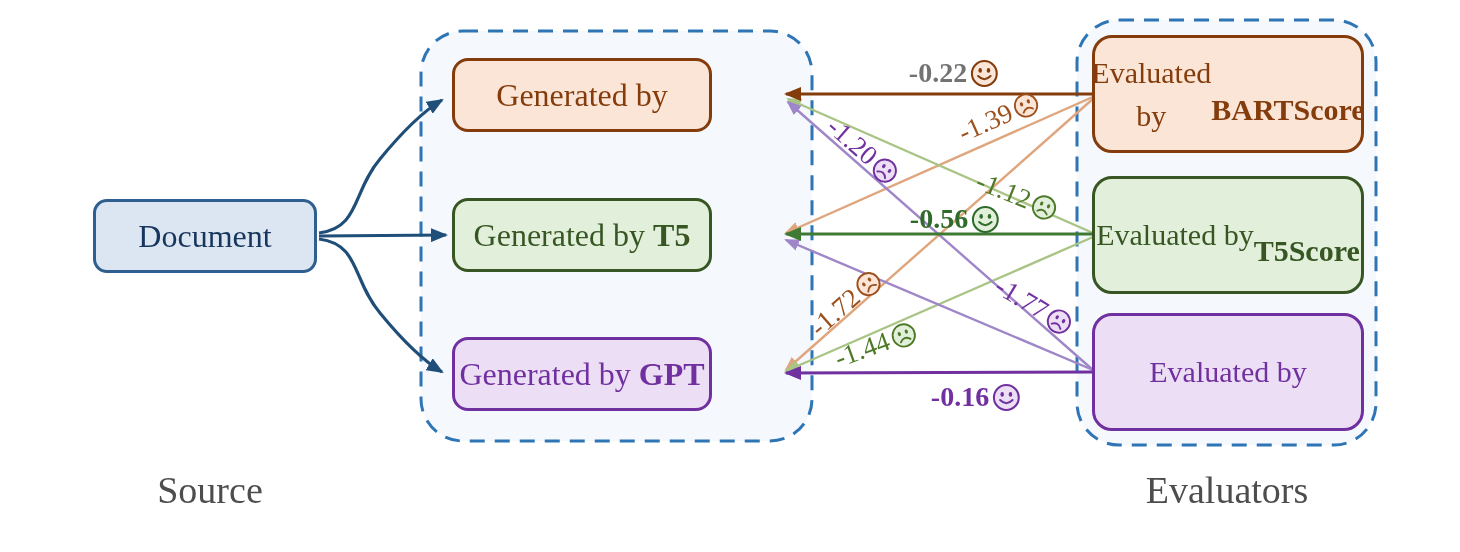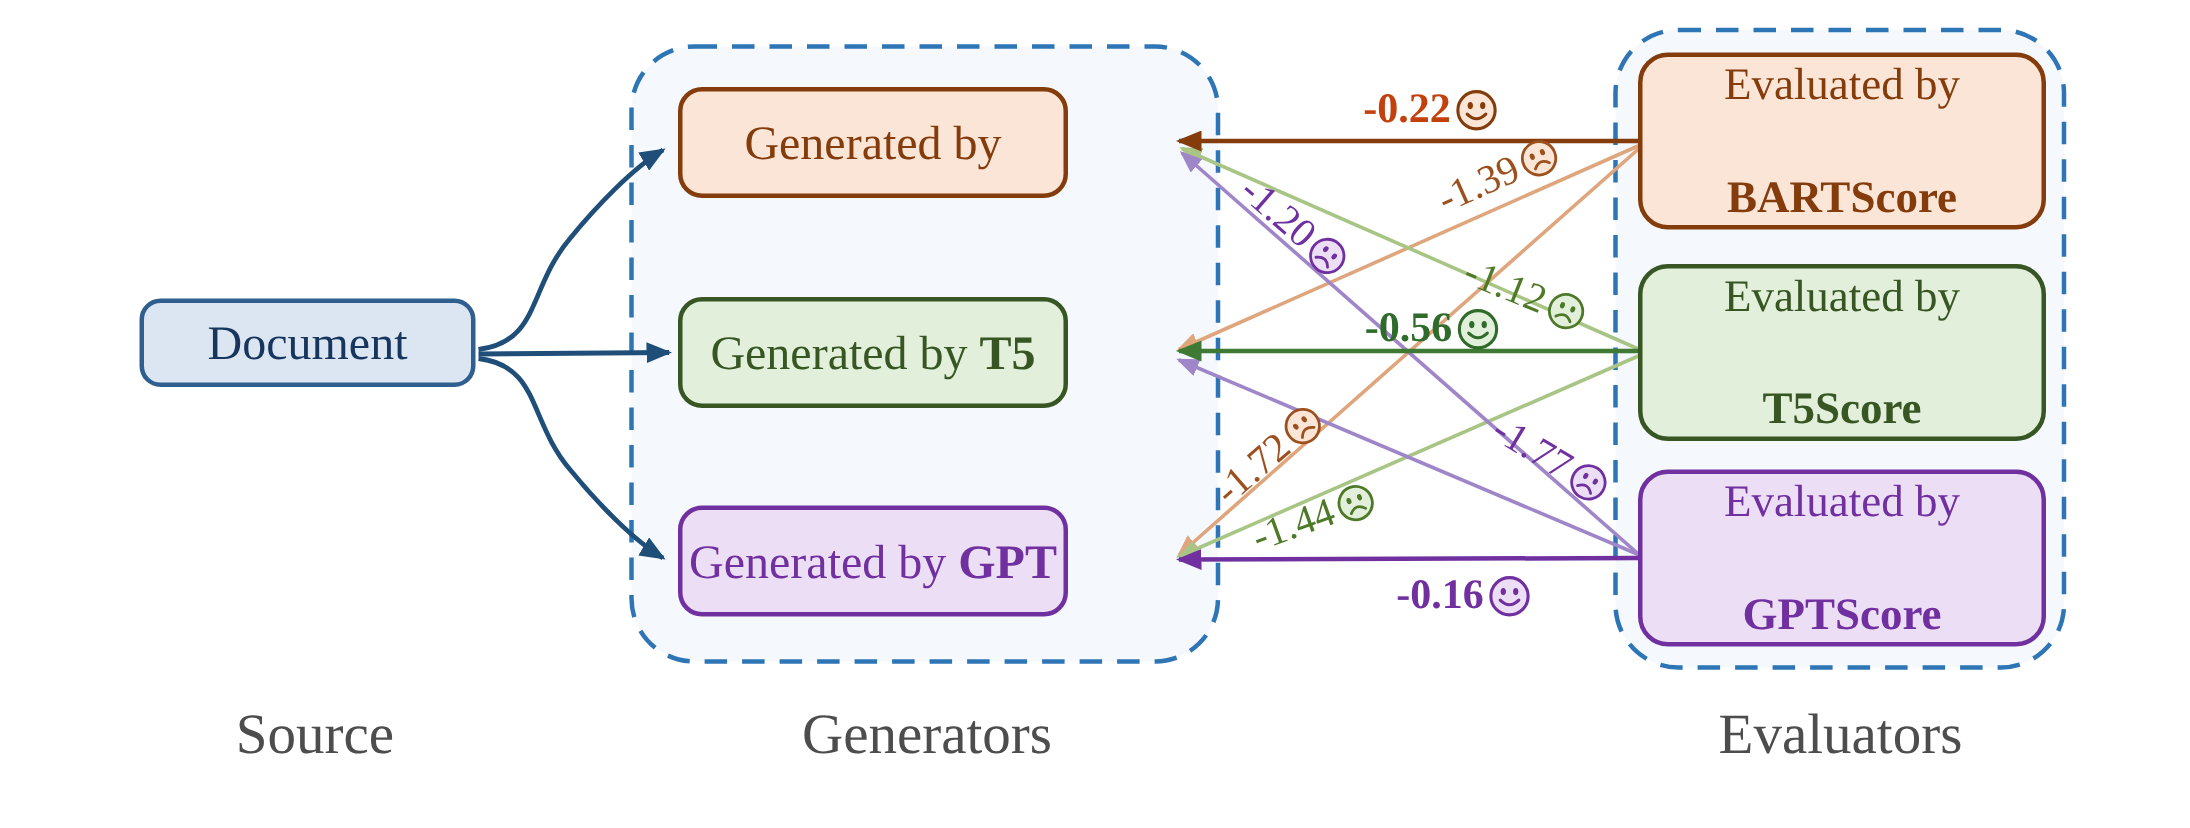--- a/index.html
+++ b/index.html
@@ -5,42 +5,42 @@
   html,body{margin:0;padding:0;background:#ffffff;}
   body{width:1460px;height:552px;position:relative;overflow:hidden;
        font-family:"Liberation Serif","DejaVu Serif",serif;}
   .canvas{position:absolute;inset:0;}
   svg.layer{position:absolute;left:0;top:0;}
 
   
   .box{position:absolute;box-sizing:border-box;display:flex;align-items:center;
        justify-content:center;text-align:center;border-radius:16px;border:3px solid;}
   .box .bold{font-weight:bold;margin-left:8px;}
-  .doc{left:93px;top:199px;width:224px;height:59px;background:#dce6f2;border-color:#2e5f8f;
+  .doc{left:93px;top:199px;width:224px;height:74px;background:#dce6f2;border-color:#2e5f8f;
        color:#17365d;font-size:32px;border-radius:14px;}
   .gen{left:452px;width:260px;height:74px;font-size:32px;}
   .gen.bart{top:58px;background:#fbe5d6;border-color:#843c0c;color:#843c0c;}
   .gen.t5{top:198px;background:#e2efda;border-color:#375623;color:#375623;}
   .gen.gpt{top:337px;background:#ecdff5;border-color:#7030a0;color:#7030a0;}
-  .eval{left:1092px;width:272px;height:118px;font-size:30px;flex-direction:column;
+  .eval{left:1092px;width:272px;height:118px;font-size:30px;
         line-height:1.45;border-radius:20px;}
   .eval.bart{top:35px;background:#fbe5d6;border-color:#843c0c;color:#843c0c;}
   .eval.t5{top:176px;background:#e2efda;border-color:#375623;color:#375623;}
   .eval.gpt{top:313px;background:#ecdff5;border-color:#7030a0;color:#7030a0;}
   .eval .bold{margin-left:0;margin-top:32px;}
 
   
   .caption{position:absolute;transform:translate(-50%,-50%);color:#4d4d4d;
            font-size:38px;white-space:nowrap;}
 
   
   .score{position:absolute;display:flex;align-items:center;gap:3px;white-space:nowrap;
          transform:translate(-50%,-50%) rotate(var(--rot,0deg));font-size:27px;}
   .score.em{font-weight:bold;font-size:28px;}
-  .score.c-brown{color:#c2410c;}
+  .score.c-brown{color:#737373;}
   .score.c-brown-l{color:#9c501d;}
   .score.c-green{color:#2f6b2a;}
   .score.c-green-l{color:#4e7a28;}
   .score.c-purple{color:#7030a0;}
   .face{width:29px;height:29px;flex:0 0 auto;}
   .score:not(.em) .face{width:26px;height:26px;}
   .face .mouth-happy,.face .mouth-sad{display:none;}
   .face.happy .mouth-happy{display:block;}
   .face.sad .mouth-sad{display:block;}
   .f-brown .skin{fill:#fbe5d6;stroke:#843c0c;}
@@ -123,21 +123,20 @@
   <div class="box eval bart">
     <span>Evaluated by</span>
     <span class="bold">BARTScore</span>
   </div>
   <div class="box eval t5">
     <span>Evaluated by</span>
     <span class="bold">T5Score</span>
   </div>
   <div class="box eval gpt">
     <span>Evaluated by</span>
-    <span class="bold">GPTScore</span>
   </div>
 
   <div class="score em c-brown" style="left:954px;top:73px;">
     <span>-0.22</span>
     <svg class="face f-brown happy" viewBox="0 0 28 28">
       <circle class="skin" cx="14" cy="14" r="12"></circle>
       <ellipse class="feat" cx="10" cy="11" rx="1.7" ry="2.3"></ellipse>
         <ellipse class="feat" cx="18" cy="11" rx="1.7" ry="2.3"></ellipse>
       <path class="mouth mouth-happy" d="M8,16.5 Q14,22.5 20,16.5"></path>
         <path class="mouth mouth-sad" d="M8.5,20 Q14,14 19.5,20"></path>
@@ -226,16 +225,15 @@
     <svg class="face f-purple happy" viewBox="0 0 28 28">
       <circle class="skin" cx="14" cy="14" r="12"></circle>
       <ellipse class="feat" cx="10" cy="11" rx="1.7" ry="2.3"></ellipse>
         <ellipse class="feat" cx="18" cy="11" rx="1.7" ry="2.3"></ellipse>
       <path class="mouth mouth-happy" d="M8,16.5 Q14,22.5 20,16.5"></path>
         <path class="mouth mouth-sad" d="M8.5,20 Q14,14 19.5,20"></path>
     </svg>
   </div>
 
   <div class="caption" style="left:188px;top:490px;margin-left:22px;">Source</div>
-  <div class="caption" style="left:618px;top:490px;">Generators</div>
   <div class="caption" style="left:1227px;top:490px;">Evaluators</div>
 
 </div>
 
 </body></html>

